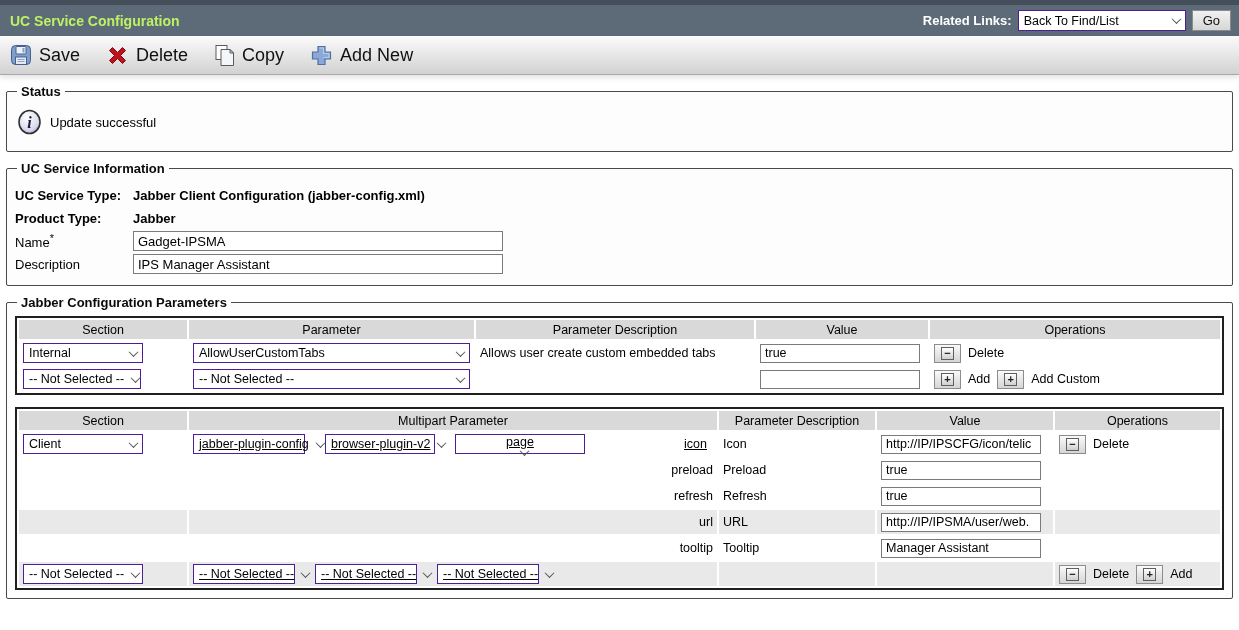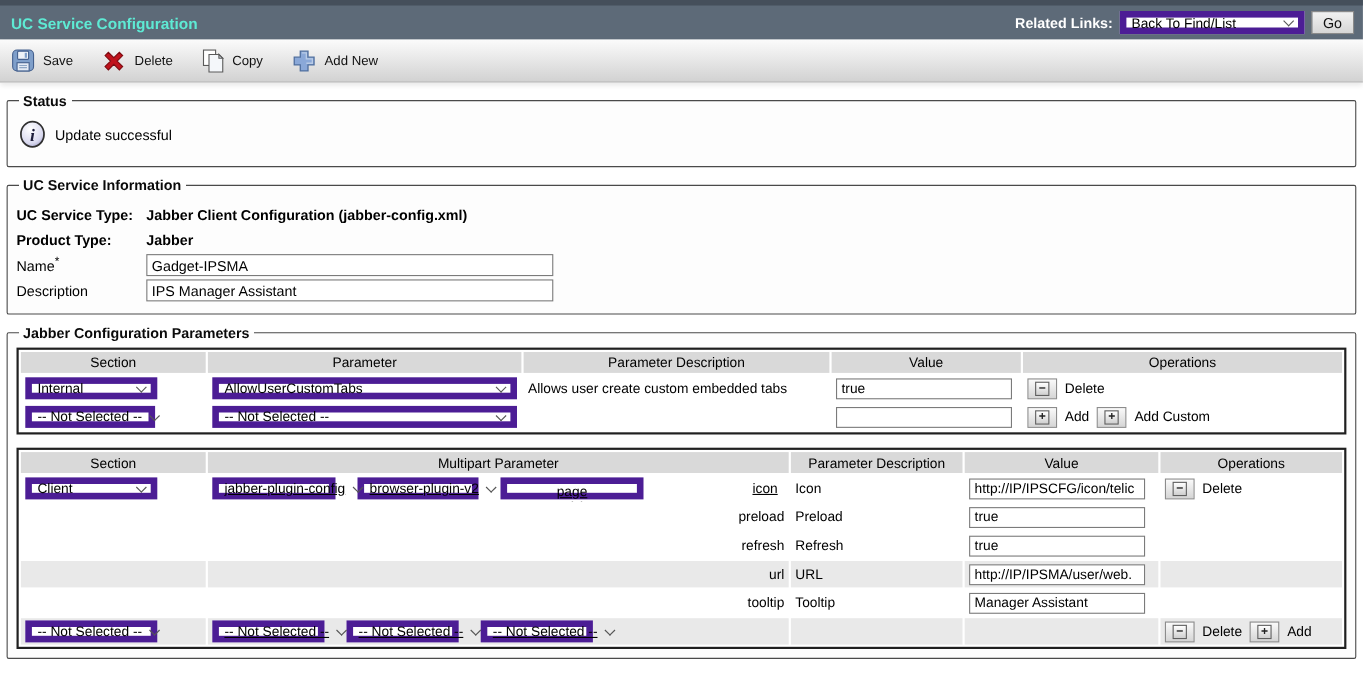--- a/index.html
+++ b/index.html
@@ -5,50 +5,50 @@
   * { box-sizing: border-box; margin: 0; padding: 0; }
   html, body { width: 1239px; height: 630px; overflow: hidden; }
   body { font-family: "Liberation Sans", sans-serif; background: #ffffff; color: #000; }
 
   
   .topbar {
     height: 36px; background: #5d6a78; border-top: 5px solid #454f5b;
     display: flex; align-items: center; justify-content: space-between;
     padding: 0 8px 0 10px;
   }
-  .topbar .title { color: #5eead4; font-weight: bold; font-size: 14px; text-align: center; }
+  .topbar .title { color: #bef264; font-weight: bold; font-size: 14px; text-align: center; }
   .related { display: flex; align-items: center; gap: 6px; }
   .rl-label { color: #fff; font-weight: bold; font-size: 13px; }
   .go-btn {
     font-family: "Liberation Sans", sans-serif; font-size: 13px;
     background: linear-gradient(#f2f2f2, #d6d6d6); border: 1px solid #8a8a8a;
     padding: 1px 10px; height: 21px; cursor: pointer; color: #111;
   }
 
   
   .select {
     display: inline-flex; align-items: center; justify-content: space-between;
-    background: #fff; border: 6px solid #4c1d95; height: 20px;
+    background: #fff; border: 1px solid #4c1d95; height: 20px;
     padding: 0 5px; font-size: 12.5px; color: #000; cursor: pointer; flex: none;
   }
   .chev {
     width: 7px; height: 7px; border-right: 1.5px solid #555; border-bottom: 1.5px solid #555;
     transform: rotate(45deg) translate(-1px,-1px); margin-left: 8px; flex: none;
   }
   .rl-select { width: 168px; height: 21px; }
 
   
   .toolbar {
     height: 39px; background: linear-gradient(#fbfbfb, #d2d2d2);
     border-bottom: 1px solid #a8a8a8; display: flex; align-items: center;
     padding: 0 10px; gap: 26px; box-shadow: 0 3px 5px rgba(0,0,0,0.10);
     position: relative; z-index: 2;
   }
   .tb-item { display: flex; align-items: center; gap: 7px; cursor: pointer; }
-  .tb-item span.lbl { font-size: 12px; color: #111; }
+  .tb-item span.lbl { font-size: 18px; color: #111; }
 
   
   .content { padding: 9px 6px 0 6px; background: #fff; }
   fieldset {
     border: 1px solid #4a4a4a; border-radius: 2px; background: #fdfdfd;
     padding: 6px 8px 8px 8px; margin-bottom: 9px;
   }
   legend { font-weight: bold; font-size: 13px; padding: 0 4px; margin-left: 2px; color: #0a0a0a; }
 
   

